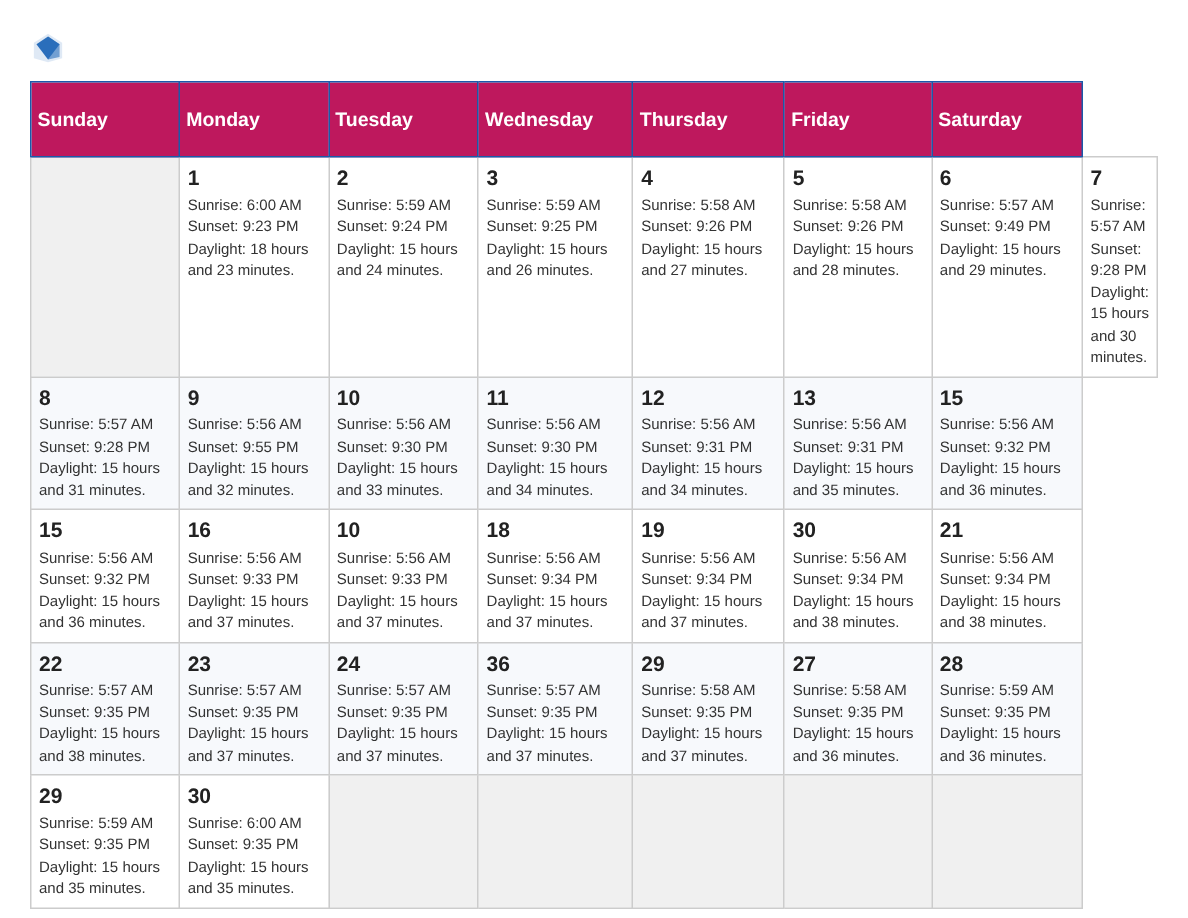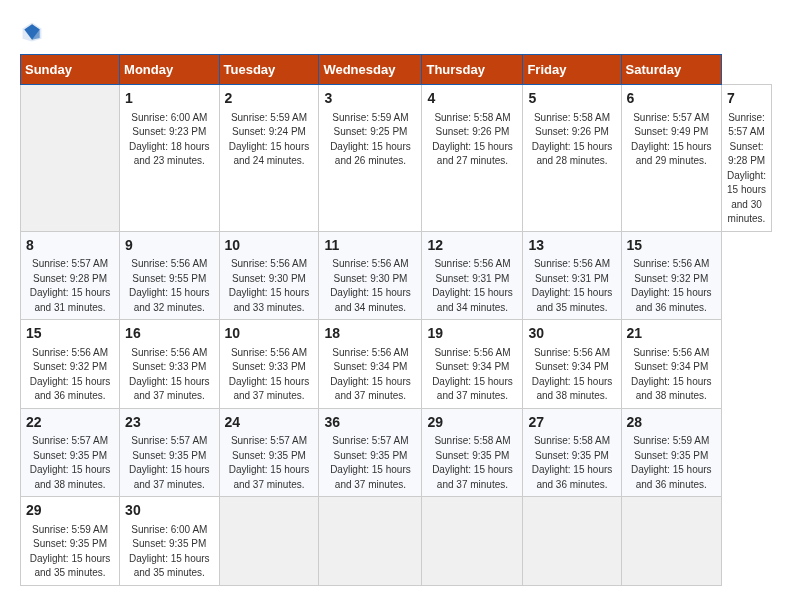--- a/index.html
+++ b/index.html
@@ -36,23 +36,23 @@
     .calendar-subtitle {
       font-size: 16px;
       color: #444;
     }
     table {
       width: 100%;
       border-collapse: collapse;
       font-size: 11px;
     }
     thead tr th {
-      background-color: #c2410c;
+      background-color: #be185d;
       color: #fff;
-      padding: 7px 4px;
+      padding: 17px 4px;
       text-align: left;
       font-size: 13px;
       font-weight: bold;
       border: 1px solid #1a5aaa;
     }
     tbody tr td {
       vertical-align: top;
       padding: 4px 5px;
       border: 1px solid #ccc;
       min-height: 80px;
@@ -65,21 +65,20 @@
       font-size: 14px;
       font-weight: bold;
       color: #222;
       display: block;
       margin-bottom: 2px;
     }
     .day-info {
       color: #333;
       font-size: 10px;
       line-height: 1.45;
-      text-align: center;
     }
     tbody tr:nth-child(even) td {
       background: #f7f9fc;
     }
     .empty-cell {
       background: #f0f0f0 !important;
     }
   </style>
 </head>
 <body>

